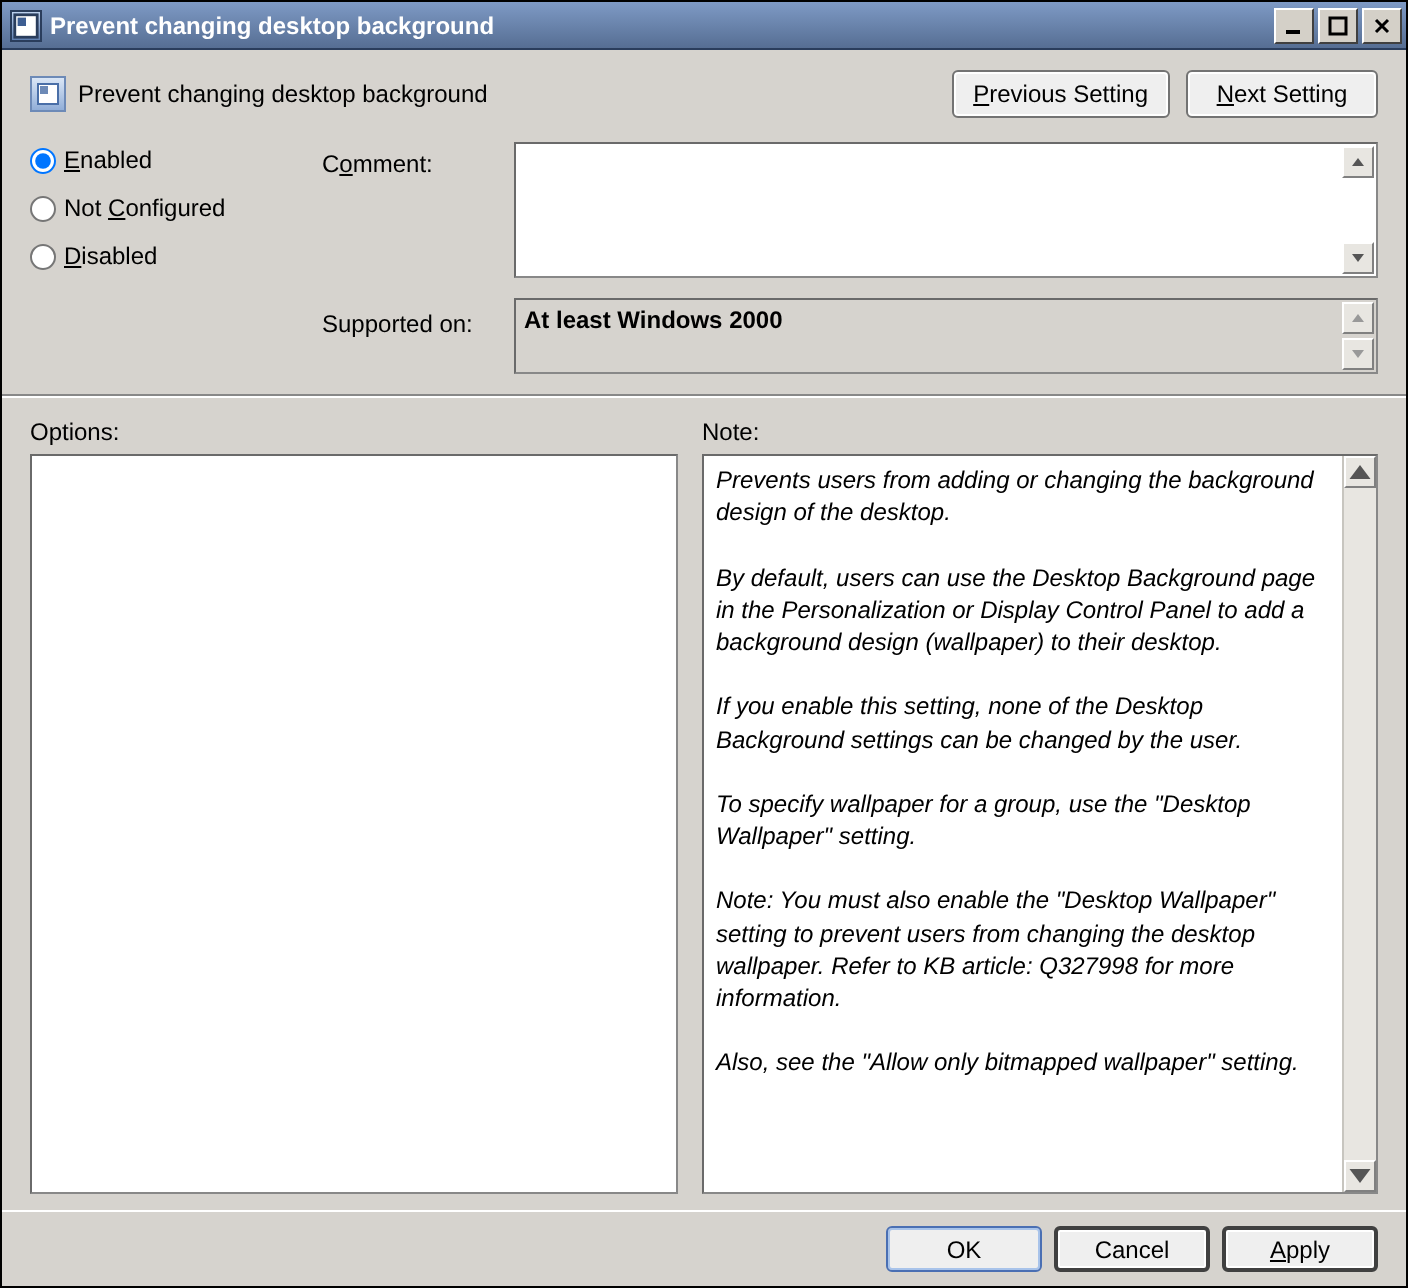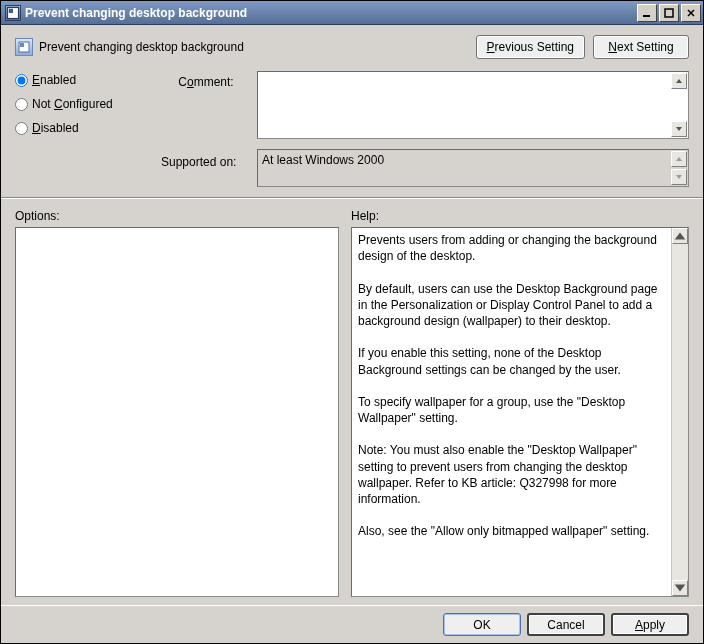--- a/index.html
+++ b/index.html
@@ -91,21 +91,21 @@
     column-gap: 6px;
     row-gap: 10px;
     padding: 4px 14px 10px 14px;
     align-items: start;
   }
   .radio-col { display:flex; flex-direction:column; gap:10px; padding-top:2px;}
   .radio-opt { display:flex; align-items:center; gap:4px; }
   .radio-opt input { margin:0; }
   .radio-opt label .ul { text-decoration: underline; }
 
-  .lbl { text-align: center; padding-top:4px;}
+  .lbl { text-align: left; padding-top:4px;}
   .lbl .ul { text-decoration: underline; }
   .lbl-right { text-align: left; padding-top:6px;}
 
   .textarea-wrap {
     position: relative;
     border: 1px solid #888;
     border-top-color:#6a6a6a;
     border-left-color:#6a6a6a;
     background: #fff;
   }
@@ -169,20 +169,21 @@
   }
   .panel.options { width: 324px; }
   .panel.help { flex:1; display:flex; }
   .help-content {
     flex:1;
     padding: 4px 6px;
     font-size: 12px;
     line-height: 1.35;
     overflow:hidden;
     white-space: pre-wrap;
+    font-style: italic;
   }
   .help-scroll {
     width: 17px;
     background: #e8e6e1;
     border-left:1px solid #c7c5bf;
     display:flex; flex-direction:column;
   }
   .help-scroll .sbtn{
     height:16px;
     background:#e8e6e1;
@@ -288,39 +289,39 @@
         </div>
       <div class="scroll-stub scroll-dn">
           <svg viewBox="0 0 8 8">
             <path d="M1 2 L7 2 L4 6 Z" fill="#555"></path>
           </svg>
         </div>
     </div>
 
     <div class="lbl-right">Supported on:</div>
     <div class="textarea-wrap readonly supported-box">
-      <div class="ta" style="height:34px; padding-top:3px;">At least Windows 2000</div>
+      <div class="ta" style="height:34px; padding-top:3px;font-weight:bold;">At least Windows 2000</div>
       <div class="scroll-stub scroll-up">
           <svg viewBox="0 0 8 8">
             <path d="M4 2 L7 6 L1 6 Z" fill="#999"></path>
           </svg>
         </div>
       <div class="scroll-stub scroll-dn">
           <svg viewBox="0 0 8 8">
             <path d="M1 2 L7 2 L4 6 Z" fill="#999"></path>
           </svg>
         </div>
     </div>
   </div>
 
   <div class="divider"></div>
 
   <div class="panels-head">
     <div>Options:</div>
-    <div>Help:</div>
+    <div>Note:</div>
   </div>
 
   <div class="panels">
     <div class="panel options"></div>
     <div class="panel help">
       <div class="help-content">Prevents users from adding or changing the background design of the desktop.
 
 By default, users can use the Desktop Background page in the Personalization or Display Control Panel to add a background design (wallpaper) to their desktop.
 
 If you enable this setting, none of the Desktop Background settings can be changed by the user.

